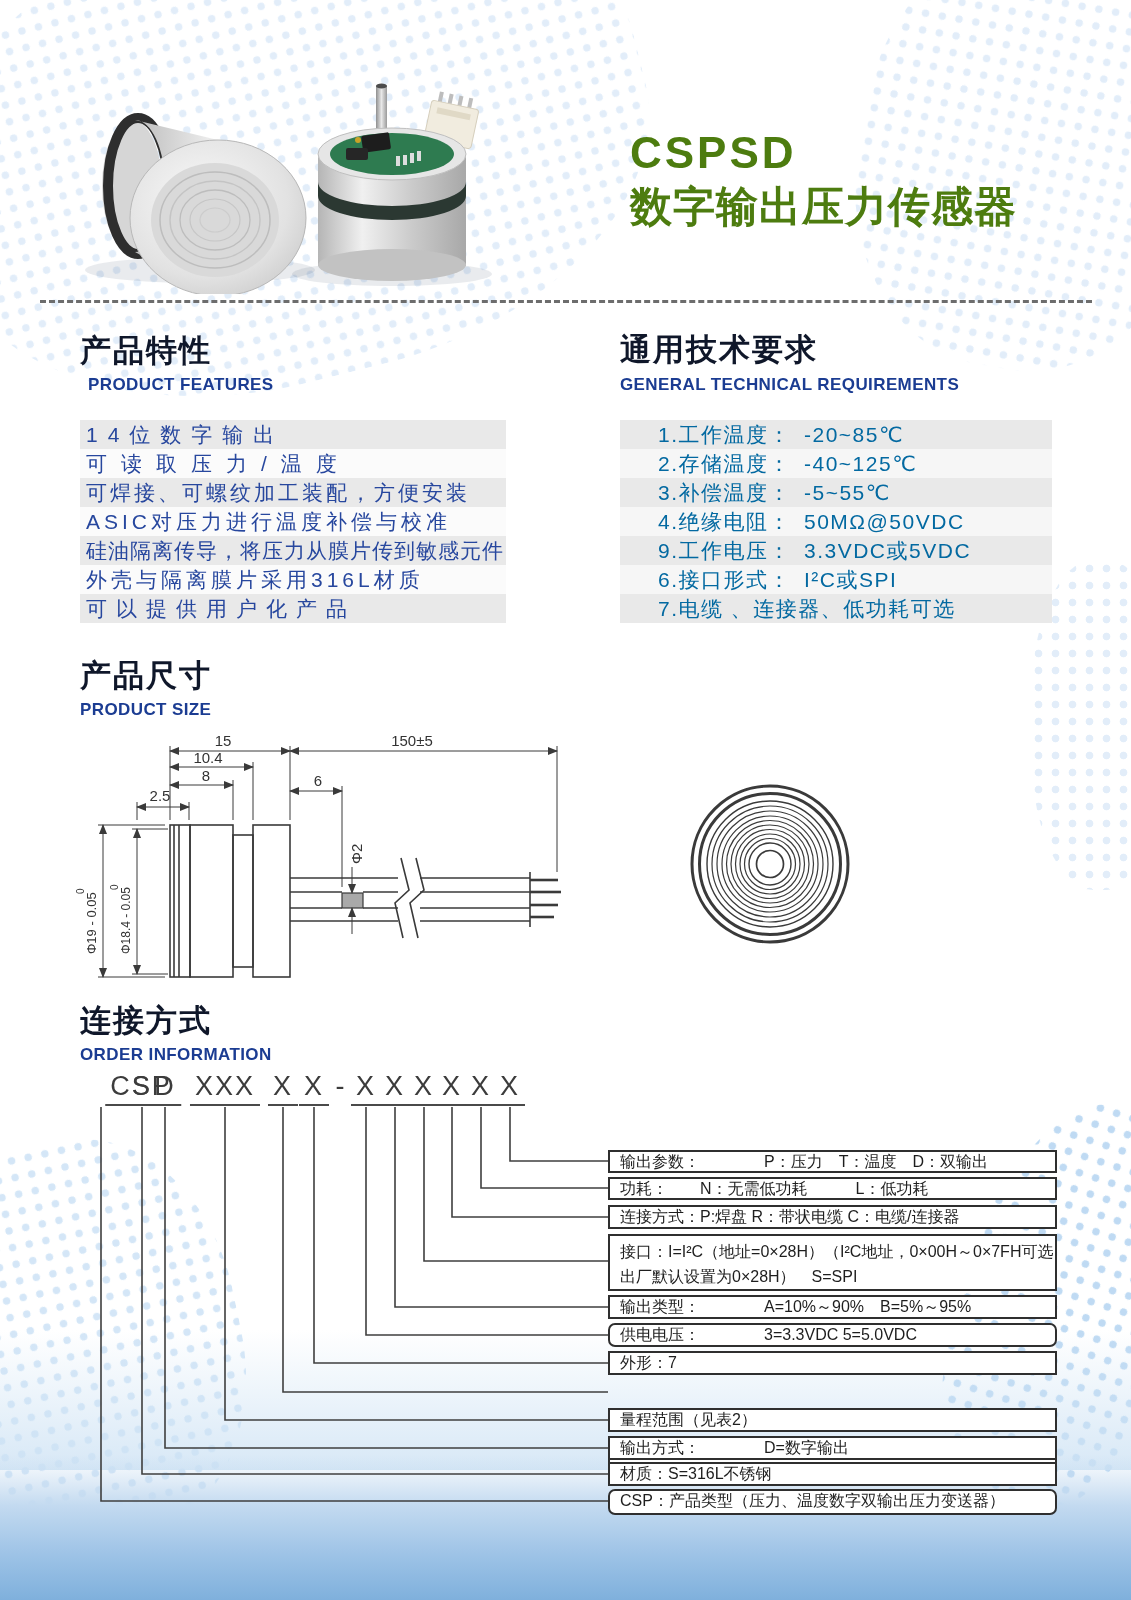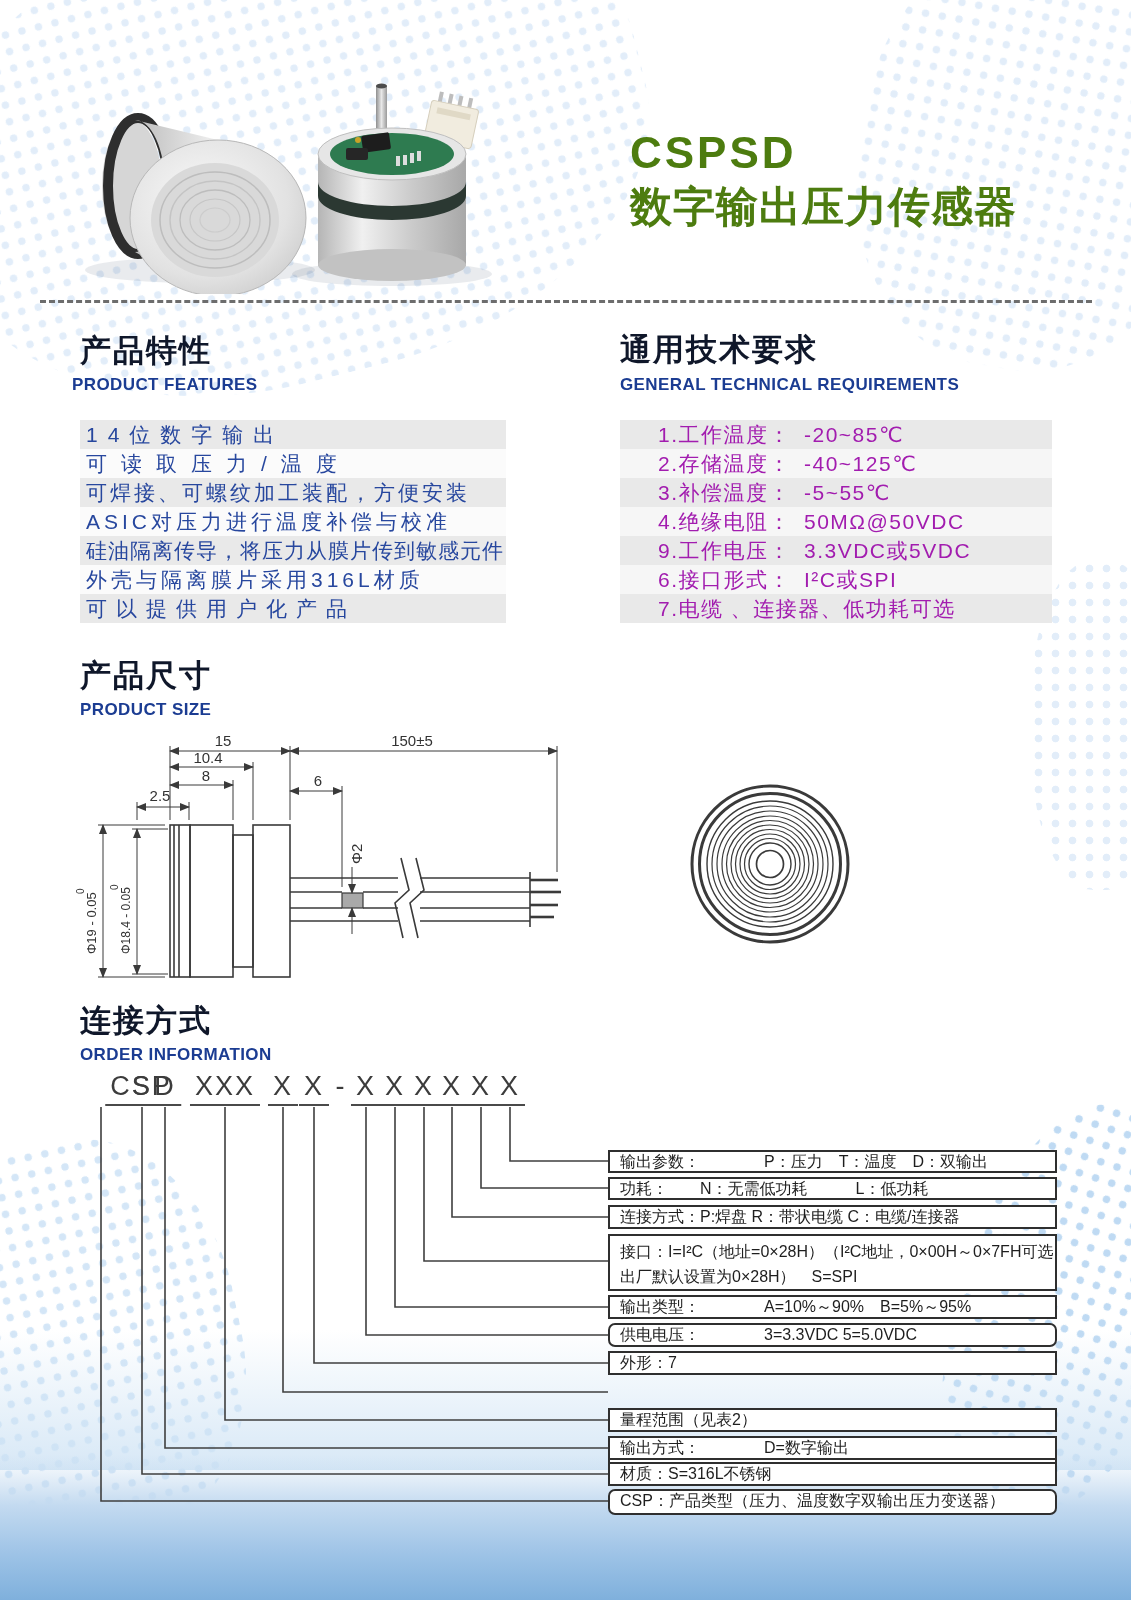--- a/index.html
+++ b/index.html
@@ -33,21 +33,21 @@
   .frow:nth-child(even){background:#fbfbfb;}
   .frow:nth-child(1){letter-spacing:10px;}
   .frow:nth-child(2){letter-spacing:14px;}
   .frow:nth-child(3){letter-spacing:3px;}
   .frow:nth-child(4){letter-spacing:4px;}
   .frow:nth-child(5){letter-spacing:1px;}
   .frow:nth-child(6){letter-spacing:4px;}
   .frow:nth-child(7){letter-spacing:9px;}
   
   .tech-table{position:absolute;left:620px;top:420px;width:432px;}
-  .trow{height:29px;line-height:29px;font-size:21px;color:#a21caf;padding-left:38px;letter-spacing:1.5px;white-space:nowrap;overflow:hidden;}
+  .trow{height:29px;line-height:29px;font-size:21px;color:#0369a1;padding-left:38px;letter-spacing:1.5px;white-space:nowrap;overflow:hidden;}
   .trow:nth-child(odd){background:#e9e9e9;}
   .trow:nth-child(even){background:#f6f6f6;}
   .trow .tlabel{display:inline-block;min-width:146px;}
   
   .drawing{position:absolute;left:60px;top:722px;}
   .drawing text{font-family:"Liberation Sans","DejaVu Sans",sans-serif;fill:#333;}
   
   .code-seg{position:absolute;top:1070px;transform:translateX(-50%);font-size:27px;color:#3c3c3c;
             letter-spacing:2px;padding:0 5px 2px 5px;border-bottom:2px solid #4a4a4a;line-height:32px;white-space:nowrap;}
   .code-seg.nounder{border-bottom:none;}
@@ -138,21 +138,21 @@
   </svg>
 
   <div class="title">
     <div class="l1">CSPSD</div>
     <div class="l2">数字输出压力传感器</div>
   </div>
 
   <div class="divider"></div>
 
   <div class="h-zh" style="left:80px;top:330px;">产品特性</div>
-  <div class="h-en" style="left:72px;top:375px;text-align:right;">PRODUCT FEATURES</div>
+  <div class="h-en" style="left:88px;top:375px;text-align:right;">PRODUCT FEATURES</div>
   <div class="features-table">
     <div class="frow">14位数字输出</div>
     <div class="frow">可读取压力/温度</div>
     <div class="frow">可焊接、可螺纹加工装配，方便安装</div>
     <div class="frow">ASIC对压力进行温度补偿与校准</div>
     <div class="frow">硅油隔离传导，将压力从膜片传到敏感元件</div>
     <div class="frow">外壳与隔离膜片采用316L材质</div>
     <div class="frow">可以提供用户化产品</div>
   </div>
 

